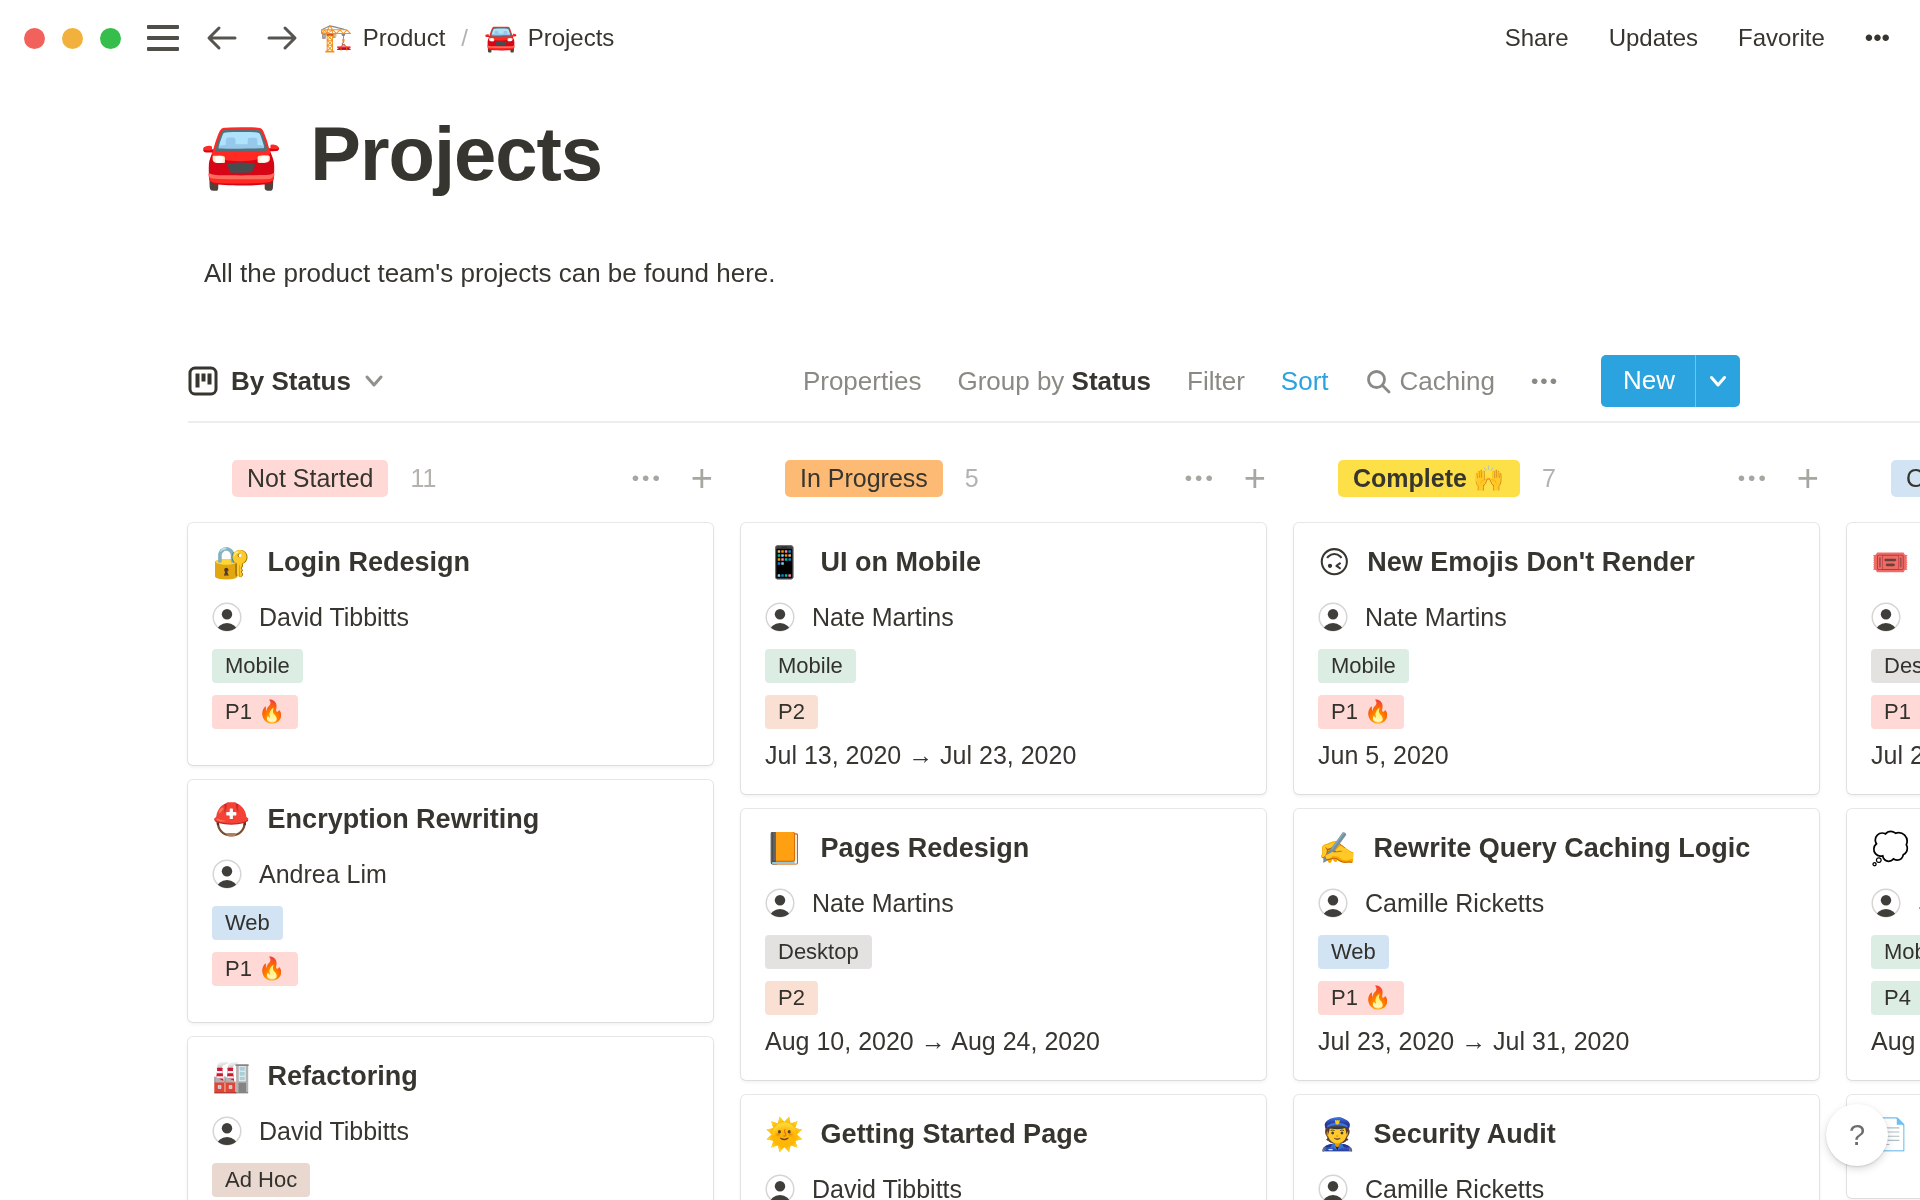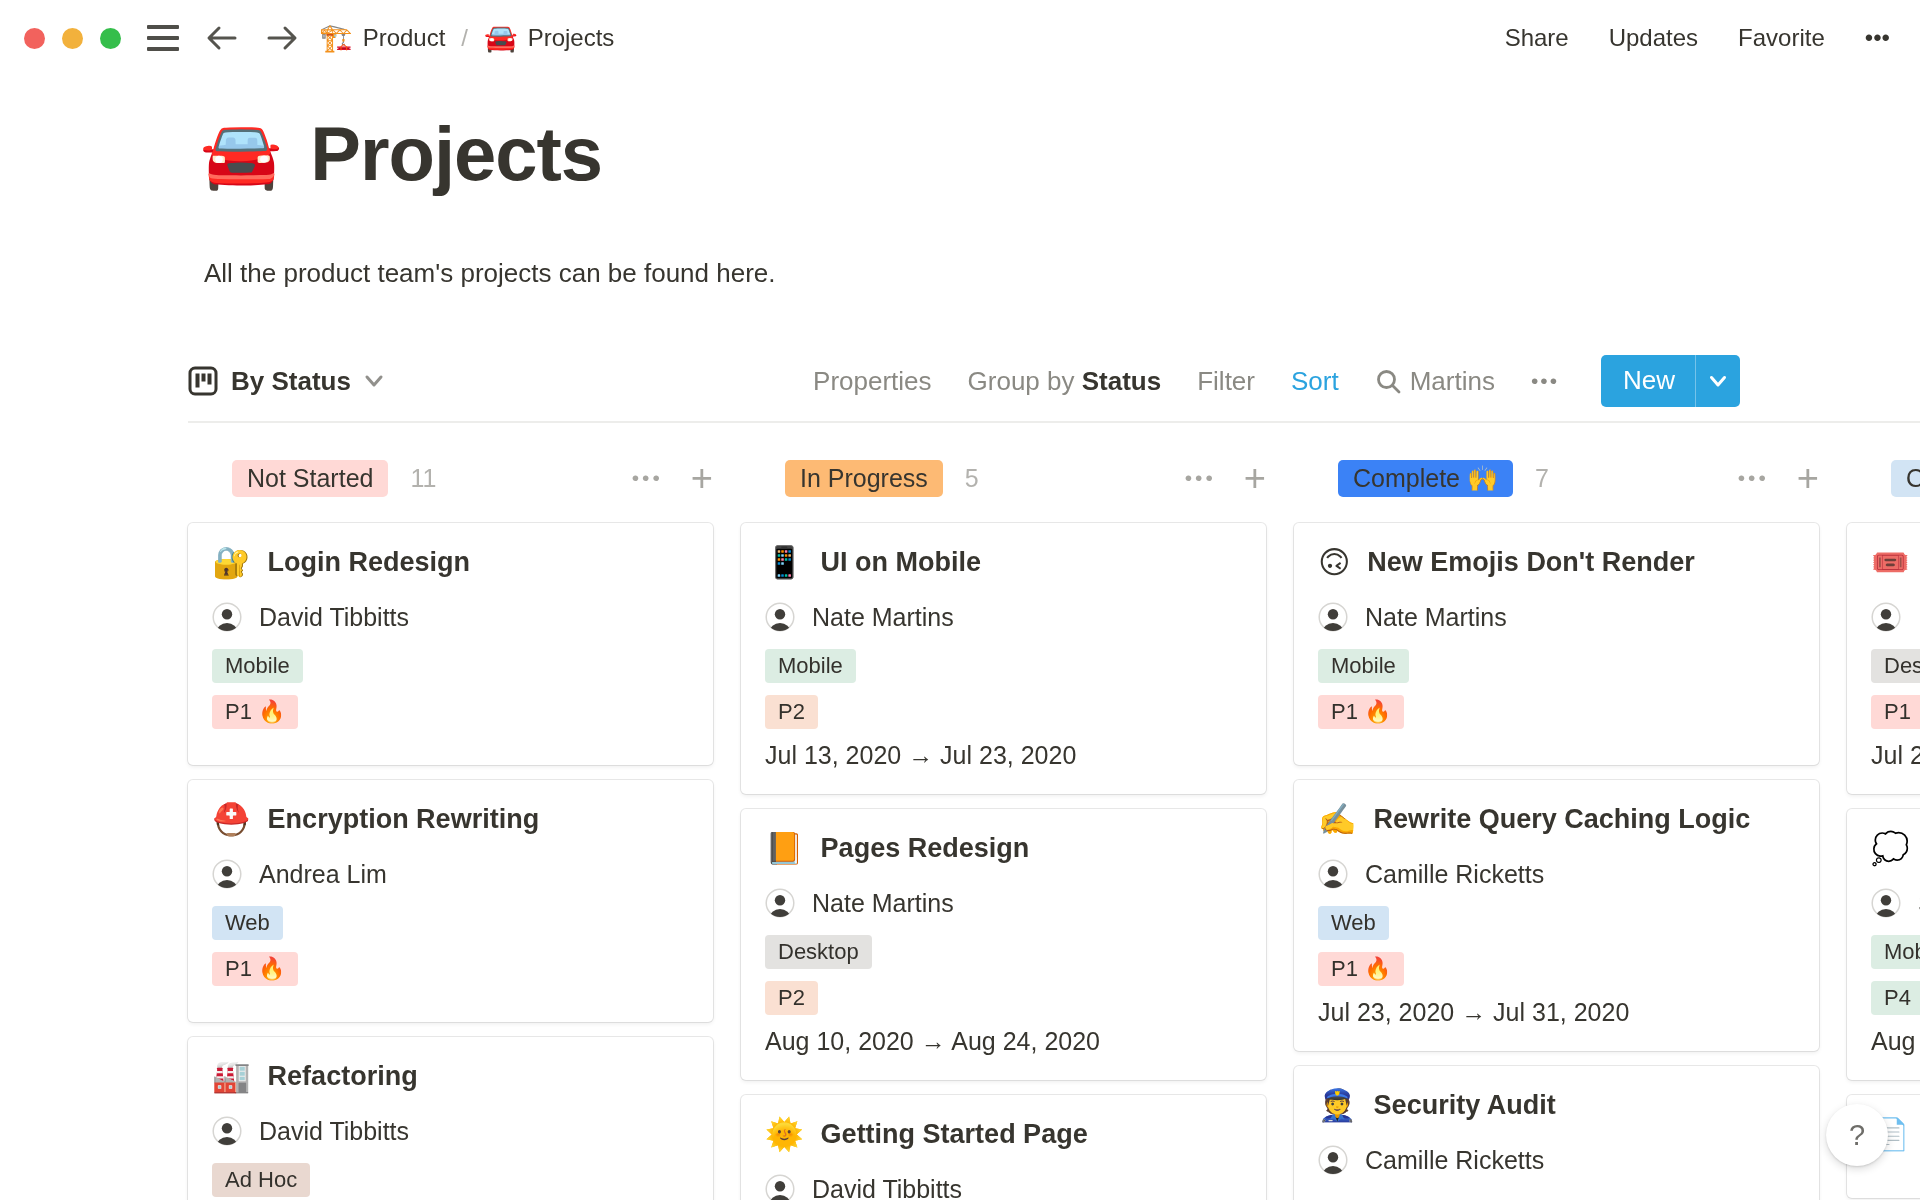--- a/index.html
+++ b/index.html
@@ -137,21 +137,21 @@
   <div class="toolbar-right">
     <span class="tb-item">Properties</span>
     <span class="tb-item groupby"><span>Group by </span><b>Status</b></span>
     <span class="tb-item">Filter</span>
     <span class="tb-item sort-active">Sort</span>
     <span class="search-wrap">
       <svg width="27" height="27" viewBox="0 0 27 27">
           <circle cx="11.5" cy="11.5" r="8" fill="none" stroke="#8A8983" stroke-width="2.8"></circle>
           <path d="M17.5 17.5 L24 24" stroke="#8A8983" stroke-width="2.8" stroke-linecap="round"></path>
         </svg>
-      <span>Martins</span>
+      <span>Caching</span>
     </span>
     <span class="tb-item" style="letter-spacing:2px; font-size:21px;">•••</span>
     <span class="new-btn">
       <span class="new-label">New</span>
       <span class="new-chevron">
         <svg width="18" height="13" viewBox="0 0 18 13">
             <path d="M2.5 2.5 L9 10 L15.5 2.5" fill="none" stroke="#fff" stroke-width="3" stroke-linecap="round" stroke-linejoin="round"></path>
           </svg>
       </span>
     </span>
@@ -316,21 +316,21 @@
                 <path d="M4.5 30 a10.5 9 0 0 1 21 0 Z" fill="#403E3A"></path>
               </g>
             </svg>
             <span>David Tibbitts</span>
           </div>
         </div>
       </div>
     </div>
     <div class="column">
       <div class="col-head">
-        <span class="pill" style="background: #3b82f6;">Complete 🙌</span>
+        <span class="pill" style="background: #fde047; font-weight: bold;">Complete 🙌</span>
         <span class="count">7</span>
         <div class="col-icons">
           <span class="col-dots">•••</span>
           <span class="col-plus">+</span>
         </div>
       </div>
       <div class="cards">
         <div class="card">
           <div class="card-title">
             <span class="card-icon">🙃</span>
@@ -346,20 +346,21 @@
               <circle cx="15" cy="15" r="13.8" fill="#FFFFFF" stroke="#D6D5D2" stroke-width="1.5"></circle>
               <g clip-path="url(#ac)">
                 <circle cx="15" cy="12.2" r="5.2" fill="#403E3A"></circle>
                 <path d="M4.5 30 a10.5 9 0 0 1 21 0 Z" fill="#403E3A"></path>
               </g>
             </svg>
             <span>Nate Martins</span>
           </div>
           <div class="tag-row"><span class="tag" style="background: rgb(220, 237, 227);">Mobile</span></div>
           <div class="tag-row"><span class="tag" style="background: rgb(255, 217, 214);">P1 🔥</span></div>
+          <div class="date">Jun 5, 2020</div>
         </div>
         <div class="card">
           <div class="card-title">
             <span class="card-icon">✍️</span>
             <span>Rewrite Query Caching Logic</span>
           </div>
           <div class="assignee">
             <svg class="avatar" viewBox="0 0 30 30">
               <defs>
                 <clipPath id="ac">

